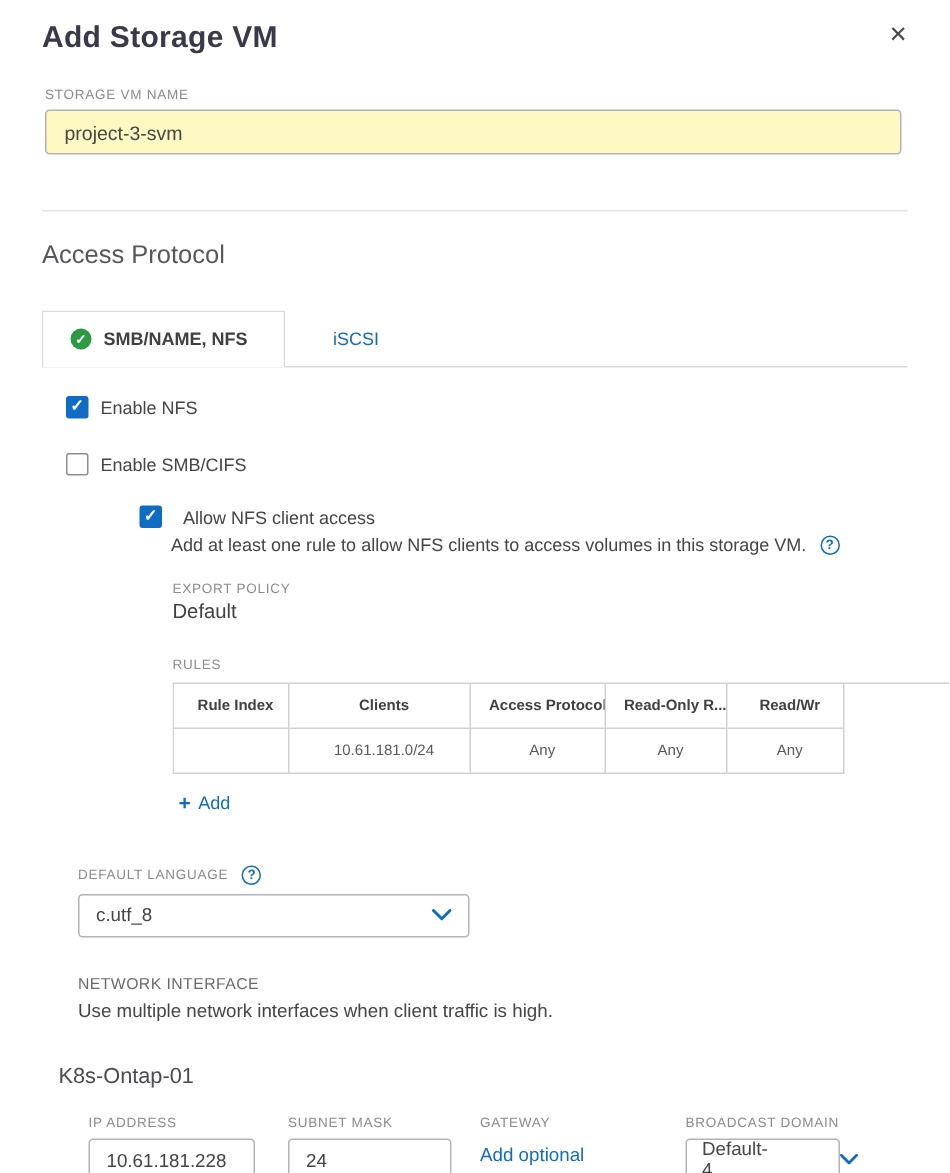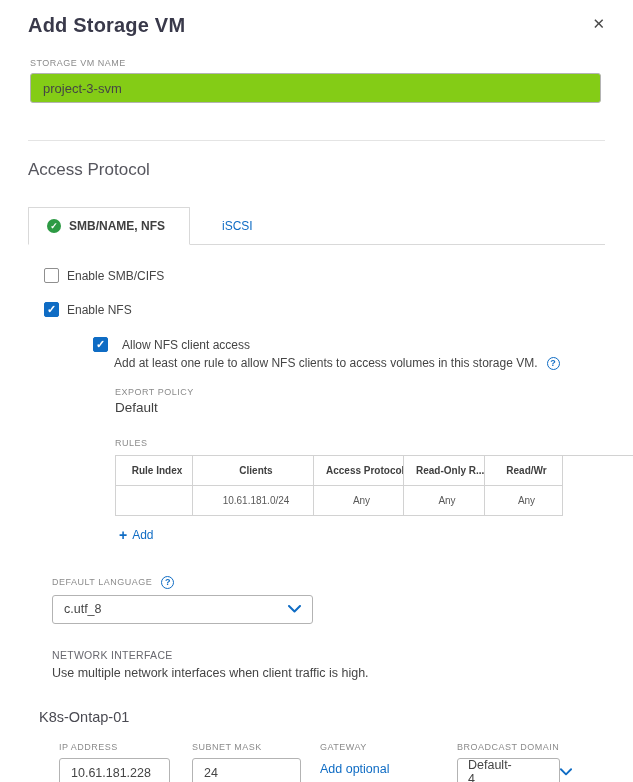--- a/index.html
+++ b/index.html
@@ -14,21 +14,21 @@
   html,body{width:633px;height:782px;background:#fff;overflow:hidden;}
   body{font-family:"Liberation Sans", sans-serif;color:var(--text);}
   .dialog{padding:14px 28px 0;position:relative;width:633px;}
 
   .header{display:flex;justify-content:space-between;align-items:flex-start;}
   .title{font-size:20px;font-weight:bold;color:#39394a;letter-spacing:.2px;text-align:right;}
   .close-btn{border:none;background:none;font-size:15px;color:#4a4a4a;cursor:pointer;margin-top:2px;line-height:1;}
 
   .lbl{display:block;font-size:9px;color:var(--label);letter-spacing:.5px;text-transform:uppercase;}
   .name-group{margin:21px 0 0 2px;}
-  .text-input{margin-top:5px;width:571px;height:30px;border:1px solid var(--border);border-radius:3px;font-size:13px;color:var(--text);padding:0 12px;font-family:"Liberation Sans",sans-serif;background:#84cc16;}
+  .text-input{margin-top:5px;width:571px;height:30px;border:1px solid var(--border);border-radius:3px;font-size:13px;color:var(--text);padding:0 12px;font-family:"Liberation Sans",sans-serif;background:#fef9c3;}
 
   .divider{border:none;border-top:1px solid #e4e4e4;margin:37px 0 0;}
 
   .section-heading{margin-top:19px;font-size:17px;font-weight:400;color:#56565e;}
 
   .tabs{margin-top:27px;display:flex;align-items:flex-end;border-bottom:1px solid #d9d9d9;}
   .tab{font-size:12px;cursor:pointer;}
   .tab.active{display:flex;align-items:center;gap:8px;background:#fff;border:1px solid #d9d9d9;border-bottom:1px solid #fff;margin-bottom:-1px;padding:11px 24px 11px 18px;font-weight:bold;color:#404040;border-radius:1px 1px 0 0;}
   .tab.inactive{padding:11px 18px;color:var(--blue);margin-left:14px;}
   .check-badge{width:14px;height:14px;border-radius:50%;background:var(--green);color:#fff;font-size:9px;font-weight:bold;display:inline-flex;align-items:center;justify-content:center;line-height:1;}
@@ -103,28 +103,28 @@
   <div class="section-heading">Access Protocol</div>
 
   <div class="tabs">
     <div class="tab active">
       <span class="check-badge">✓</span>
       <span>SMB/NAME, NFS</span>
     </div>
     <div class="tab inactive">iSCSI</div>
   </div>
 
+  <div class="cb-row row-nfs">
+    <span class="checkbox checked"></span>
+    <span class="cb-label">Enable NFS</span>
+  </div>
+
   <div class="cb-row row-smb">
     <span class="checkbox"></span>
     <span class="cb-label">Enable SMB/CIFS</span>
-  </div>
-
-  <div class="cb-row row-nfs">
-    <span class="checkbox checked"></span>
-    <span class="cb-label">Enable NFS</span>
   </div>
 
   <div class="allow-block">
     <span class="checkbox checked"></span>
     <div class="allow-texts">
       <span class="cb-label">Allow NFS client access</span>
       <div class="allow-desc">
         <span>Add at least one rule to allow NFS clients to access volumes in this storage VM.</span>
         <span class="help-icon">?</span>
       </div>

